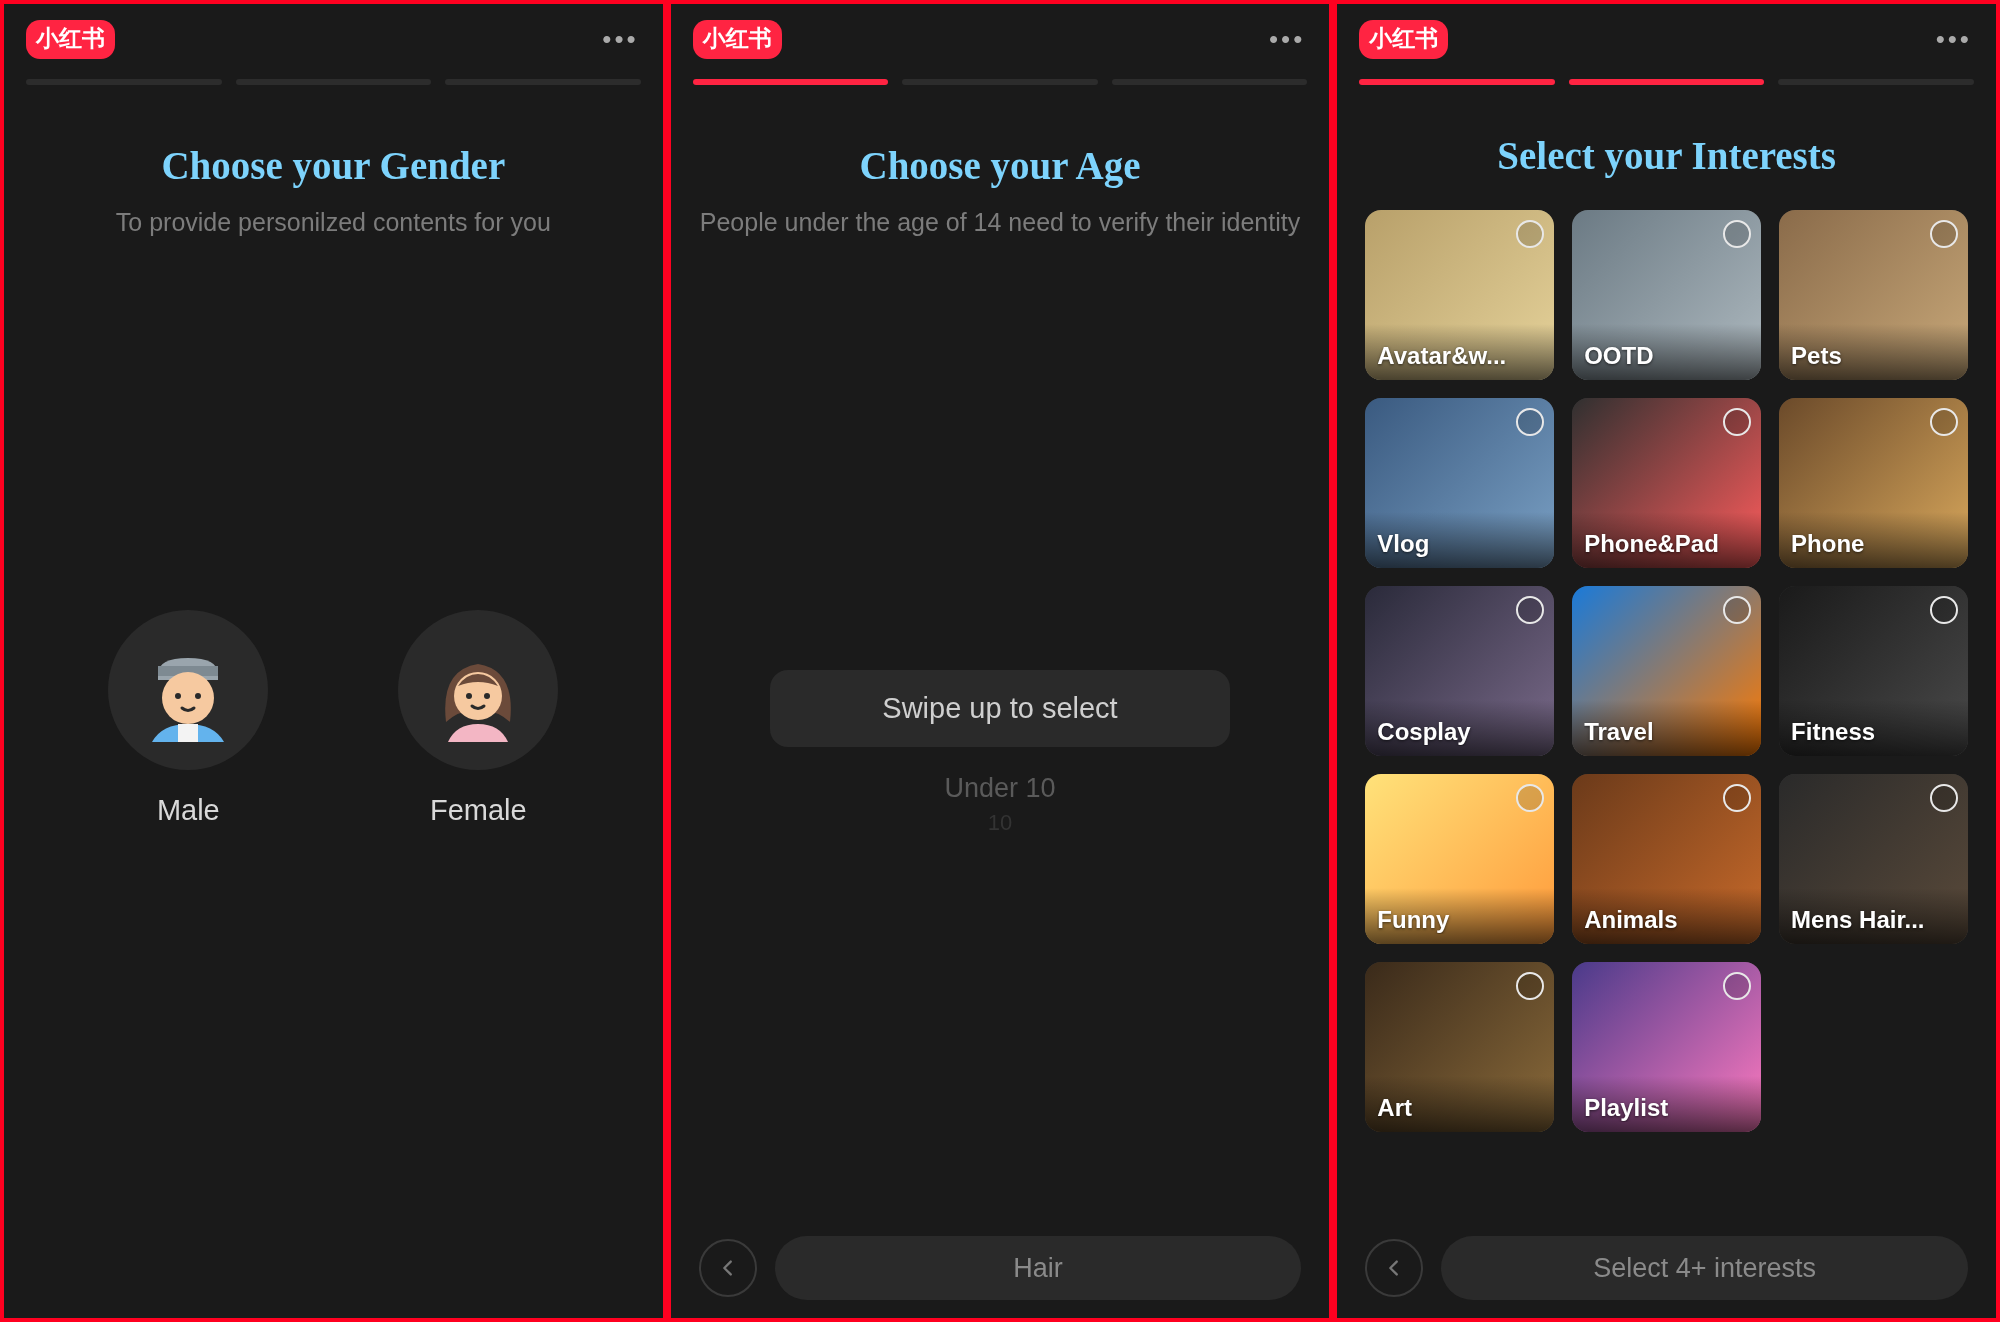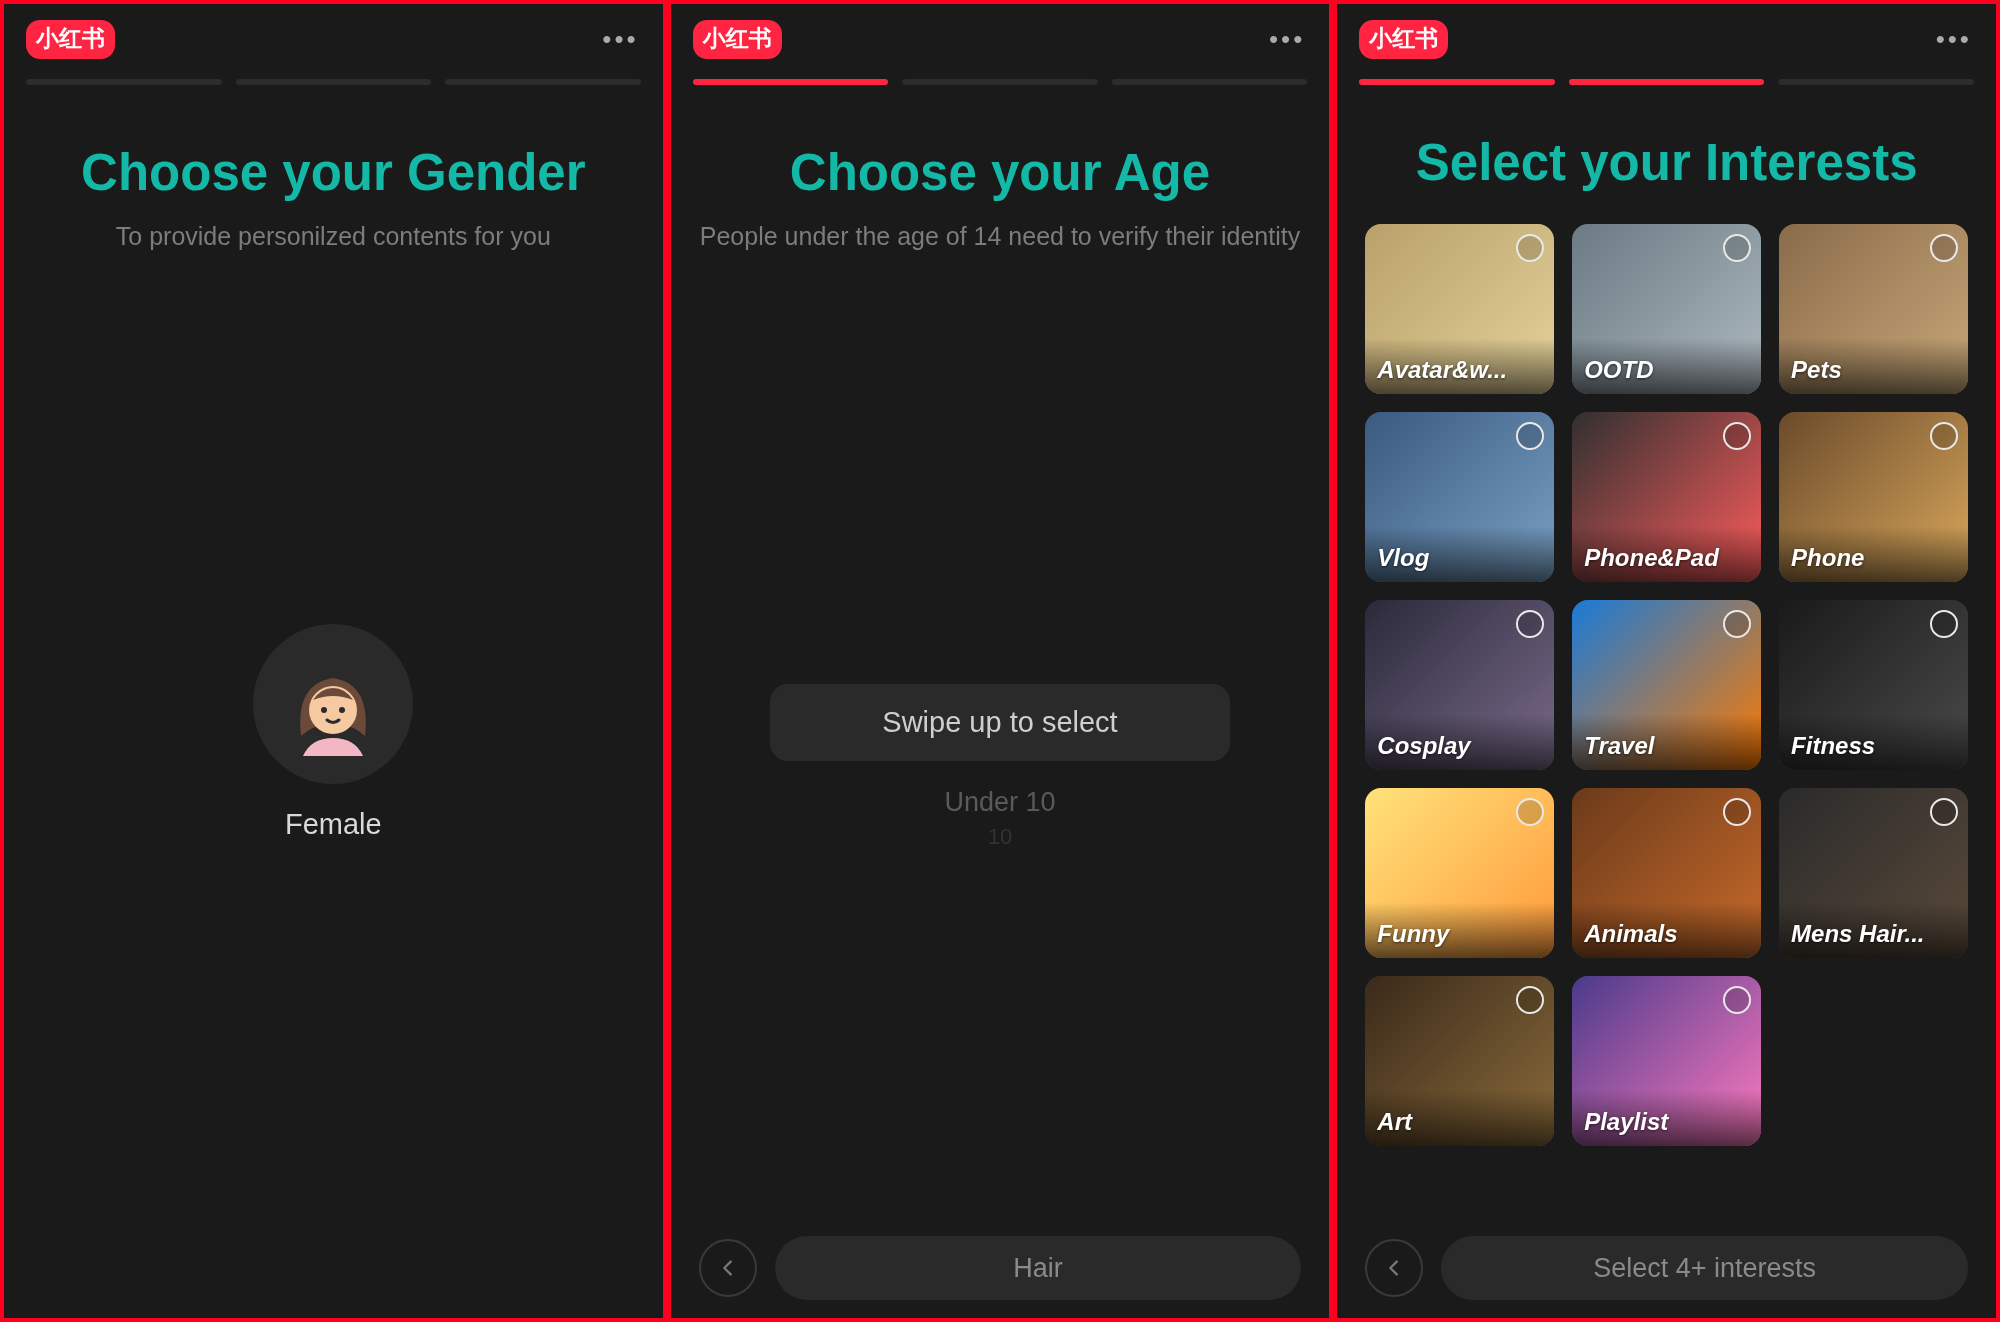--- a/index.html
+++ b/index.html
@@ -18,35 +18,35 @@
   .logo {
     background:#ff2442; color:#fff; font-weight:700; font-size:23px;
     padding:3px 10px 5px 10px; border-radius:14px; letter-spacing:0;
     font-family: "PingFang SC","Hiragino Sans GB","Microsoft YaHei",sans-serif;
   }
   .more-icon { color:#aaa; font-size:26px; letter-spacing:3px; padding-right:2px;}
   .progress { display:flex; gap:14px; padding: 14px 22px 0 22px; }
   .pbar { height:6px; flex:1; border-radius:4px; background:#2c2c2c; }
   .pbar.active { background:#ff2442; }
   .heading { text-align:center; padding-top:58px; }
-  .heading h1 { color:#14b8a6; font-size:51px; font-weight:600; }
+  .heading h1 { color:#7dd3fc; font-size:39px; font-weight:600;font-family:Liberation Serif, serif; }
   .heading p  { color:#7c7c7c; font-size:25px; margin-top:18px; padding:0 24px; line-height:1.35;}
   
   .gender-row { display:flex; justify-content:center; gap:130px; margin-top:370px; }
   .gender { display:flex; flex-direction:column; align-items:center; gap:24px; }
   .avatar-circle { width:160px; height:160px; border-radius:50%; background:#2a2a2a; display:flex; align-items:center; justify-content:center; }
   .gender-label { color:#d9d9d9; font-size:29px; font-weight:500; }
   
   .age-area { margin-top:430px; display:flex; flex-direction:column; align-items:center; }
   .age-pill { background:#2a2a2a; color:#cfcfcf; font-size:29px; padding:22px 0; width:460px; text-align:center; border-radius:18px; }
   .age-faded { color:#5a5a5a; font-size:27px; margin-top:26px;text-align:center; }
   .age-faded2 { color:#333; font-size:22px; margin-top:6px; }
   
   .grid-wrap { padding: 24px 28px 0 28px; height: 960px; overflow:hidden; margin-top:8px;}
-  .grid { display:grid; grid-template-columns: repeat(3, 1fr); gap:18px;font-style:italic; }
+  .grid { display:grid; grid-template-columns: repeat(3, 1fr); gap:18px; }
   .tile { position:relative; height:170px; border-radius:16px; overflow:hidden; background:#333; }
   .tile .img { position:absolute; inset:0; }
   .tile .fade { position:absolute; left:0; right:0; bottom:0; height:56px; background:linear-gradient(to top, rgba(0,0,0,.65), rgba(0,0,0,0)); }
   .tile .check { position:absolute; top:10px; right:10px; width:28px; height:28px; border-radius:50%; border:2.5px solid #e8e8e8; background:rgba(0,0,0,.15);}
   .tile .label { position:absolute; left:12px; bottom:10px; color:#fff; font-size:24px; font-weight:600; text-shadow:0 1px 3px rgba(0,0,0,.6); white-space:nowrap; overflow:hidden; text-overflow:ellipsis; right:12px;}
   
   .bottombar { position:absolute; left:0; right:0; bottom:18px; display:flex; align-items:center; gap:18px; padding:0 28px; }
   .back-btn { width:58px; height:58px; border-radius:50%; border:2px solid #3a3a3a; display:flex; align-items:center; justify-content:center; }
   .back-btn svg { stroke:#777; }
   .cta { flex:1; height:64px; border-radius:40px; background:#2a2a2a; color:#8a8a8a; font-size:27px; display:flex; align-items:center; justify-content:center; }
@@ -64,20 +64,35 @@
     <div class="progress">
       <div class="pbar"></div>
       <div class="pbar"></div>
       <div class="pbar"></div>
     </div>
     <div class="heading">
       <h1>Choose your Gender</h1>
       <p>To provide personilzed contents for you</p>
     </div>
     <div class="gender-row">
+      <div class="gender">
+        <div class="avatar-circle">
+          <svg width="120" height="120" viewBox="0 0 120 120">
+            <path d="M30 44 Q30 28 60 28 Q90 28 90 44 L90 50 L30 50 Z" fill="#9aa5ad"></path>
+            <rect x="30" y="36" width="60" height="10" fill="#7e8a92"></rect>
+            <circle cx="60" cy="68" r="26" fill="#f6c9a0"></circle>
+            <circle cx="50" cy="66" r="3" fill="#2a2a2a"></circle>
+              <circle cx="70" cy="66" r="3" fill="#2a2a2a"></circle>
+            <path d="M54 78 Q60 83 66 78" stroke="#2a2a2a" stroke-width="3" fill="none" stroke-linecap="round"></path>
+            <path d="M24 112 Q34 94 60 94 Q86 94 96 112 Z" fill="#63b3ed"></path>
+            <rect x="50" y="94" width="20" height="18" fill="#f3f3f3"></rect>
+          </svg>
+        </div>
+        <span class="gender-label">Male</span>
+      </div>
       <div class="gender">
         <div class="avatar-circle">
           <svg width="120" height="120" viewBox="0 0 120 120">
             <path d="M28 92 Q22 40 60 34 Q98 40 92 92 Q76 78 60 82 Q44 78 28 92 Z" fill="#6b4a3a"></path>
             <circle cx="60" cy="66" r="24" fill="#f6c9a0"></circle>
             <path d="M40 56 Q48 44 60 44 Q72 44 80 56 Q70 52 60 52 Q50 52 40 56 Z" fill="#6b4a3a"></path>
             <circle cx="51" cy="66" r="3" fill="#2a2a2a"></circle>
               <circle cx="69" cy="66" r="3" fill="#2a2a2a"></circle>
             <path d="M54 76 Q60 81 66 76" stroke="#2a2a2a" stroke-width="3" fill="none" stroke-linecap="round"></path>
             <path d="M30 112 Q38 94 60 94 Q82 94 90 112 Z" fill="#f3b6c4"></path>

